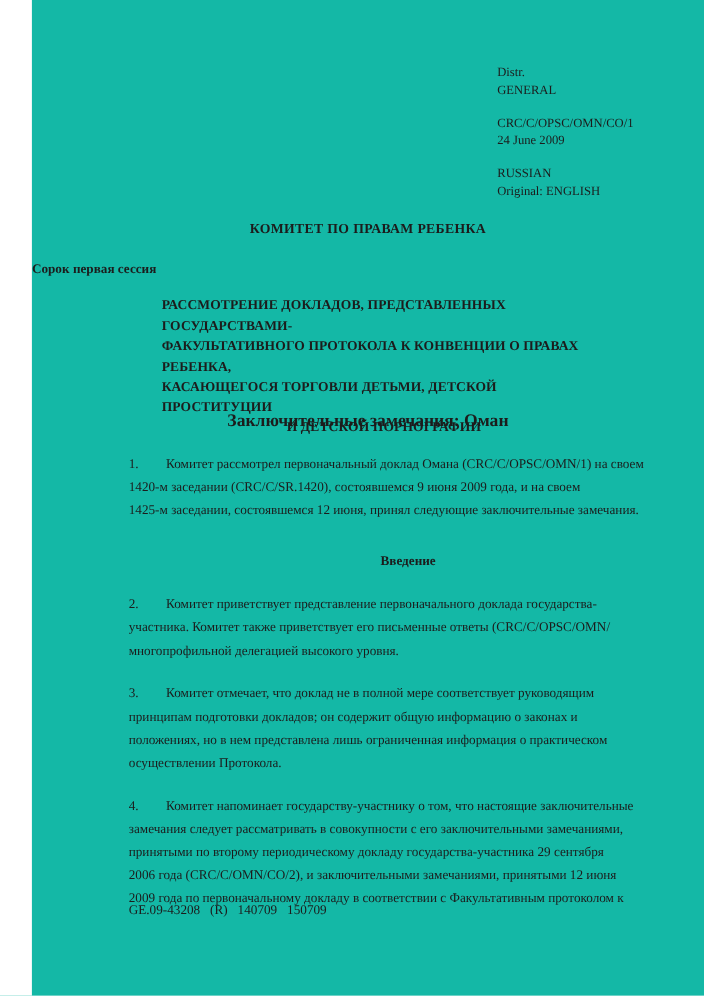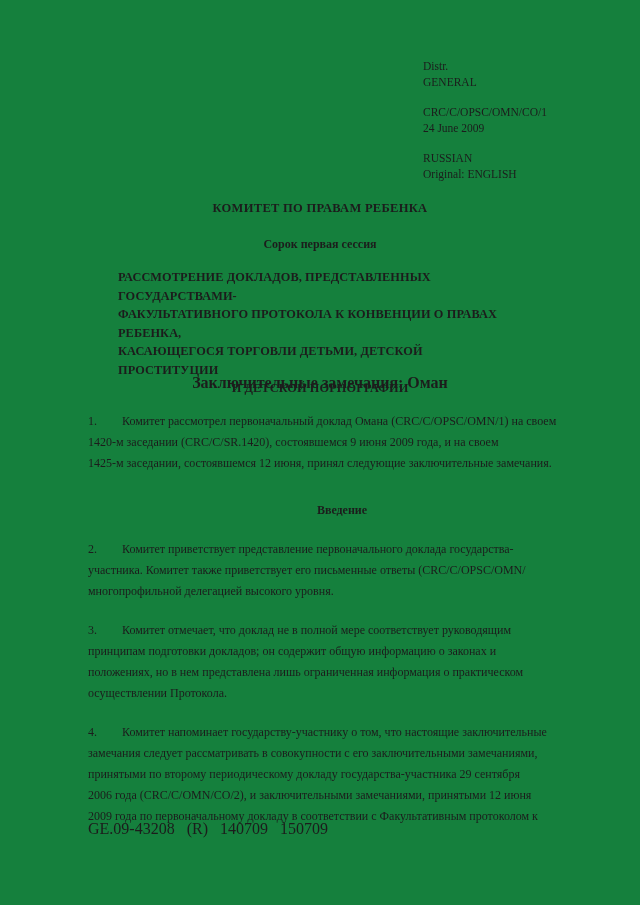--- a/index.html
+++ b/index.html
@@ -12,21 +12,22 @@
     height: 905px;
     position: relative;
     font-family: "Liberation Serif", "DejaVu Serif", serif;
     color: #1c1c1c;
     overflow: hidden;
   }
 
   .page {
     position: absolute;
     inset: 0;
-    background: #15803d;
+    background: #14b8a6;
+    margin-left: 29px;
   }
 
   
   .dist-block {
     position: absolute;
     left: 423px;
     top: 58px;
     font-size: 11.5px;
     line-height: 16px;
     white-space: nowrap;
@@ -44,21 +45,20 @@
     text-align: center;
     font-weight: bold;
     font-size: 12.5px;
     letter-spacing: 0.3px;
   }
   .session-line {
     position: absolute;
     left: 0;
     right: 0;
     top: 237px;
-    text-align: center;
     font-weight: bold;
     font-size: 12px;
   }
 
   .main-title {
     position: absolute;
     left: 118px;
     width: 404px;
     top: 268px;
     font-weight: bold;
@@ -113,21 +113,21 @@
     margin: 0 0 18px 0;
   }
 
   .spacer-lg { height: 8px; }
 
   
   .footer {
     position: absolute;
     left: 88px;
     top: 820px;
-    font-size: 16px;
+    font-size: 12px;
     white-space: pre;
   }
 </style>
 </head>
 <body>
 
 <div class="page">
 
   <div class="dist-block">
     <div class="dist-group">

